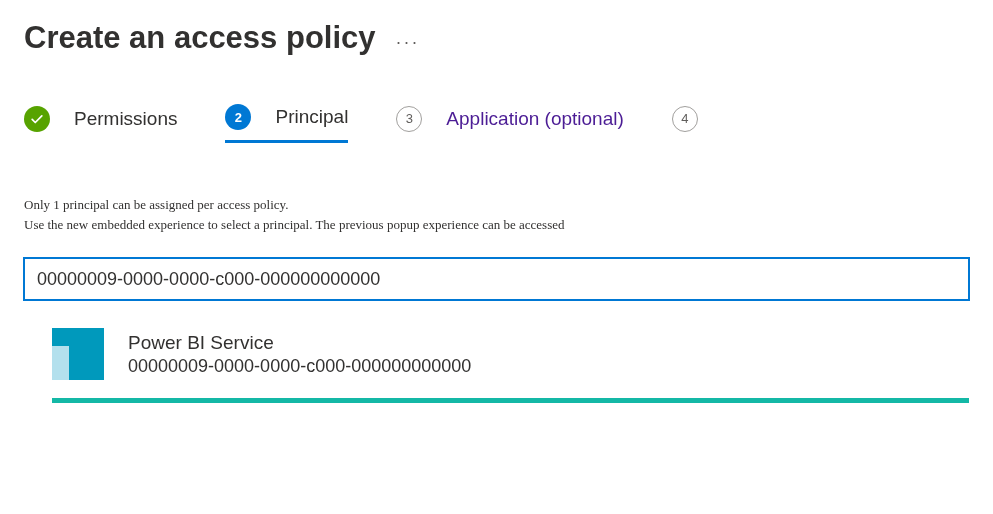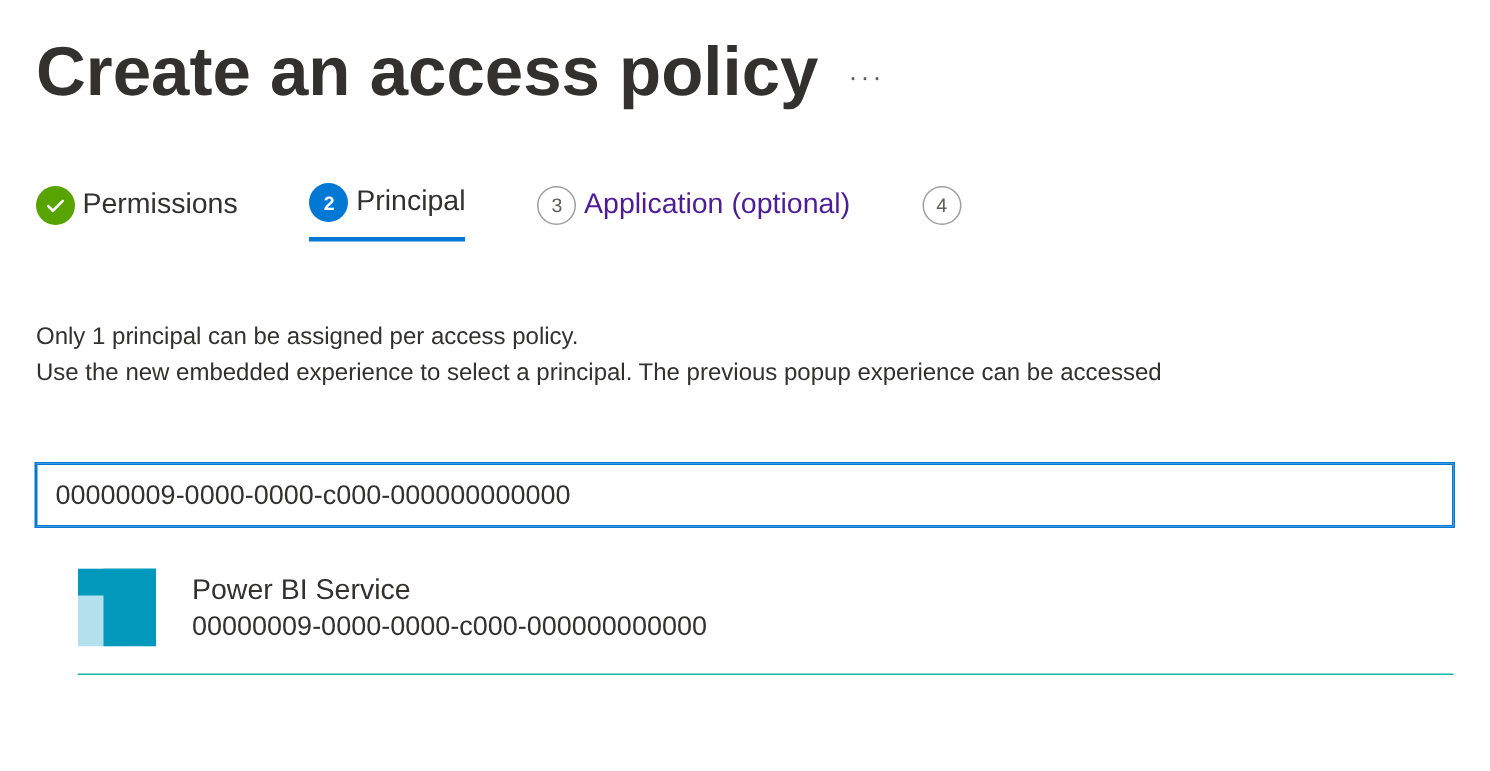--- a/index.html
+++ b/index.html
@@ -10,39 +10,39 @@
       padding: 20px 24px;
       width: 993px;
     }
     .header {
       display: flex;
       align-items: center;
       gap: 20px;
       margin-bottom: 48px;
     }
     .page-title {
-      font-size: 46px;
+      font-size: 31px;
       font-weight: 600;
       color: #323130;
     }
     .more-dots {
       font-size: 18px;
       color: #605e5c;
       letter-spacing: 2px;
       padding-top: 8px;
     }
     .wizard-tabs {
       display: flex;
       gap: 48px;
       margin-bottom: 52px;
     }
     .wizard-tab {
       display: flex;
       align-items: center;
-      gap: 5px;
+      gap: 24px;
       padding-bottom: 10px;
       cursor: pointer;
     }
     .wizard-tab.active {
       border-bottom: 3px solid #0078d4;
     }
     .step-badge {
       width: 26px;
       height: 26px;
       border-radius: 50%;
@@ -70,45 +70,46 @@
       font-size: 19px;
       color: #323130;
     }
     .wizard-tab.active .tab-label {
       font-weight: 400;
     }
     .wizard-tab.pending .tab-label {
       color: #4c1d95;
     }
     .description {
-      font-size: 16px;
+      font-size: 13px;
       line-height: 1.5;
       color: #323130;
-      margin-bottom: 48px;
+      margin-bottom: 24px;
+      font-family: Liberation Serif, serif;
     }
     .search-input {
       width: 100%;
       height: 42px;
       border: 1px solid #0078d4;
       outline: 1px solid #0078d4;
       padding: 0 12px;
       font-size: 18px;
       font-family: inherit;
       color: #323130;
     }
     .result-list {
       margin-top: 28px;
       padding-left: 28px;
     }
     .result-item {
       display: flex;
       align-items: center;
       gap: 24px;
       padding-bottom: 18px;
-      border-bottom: 1px solid #14b8a6;
+      border-bottom: 5px solid #14b8a6;
       cursor: pointer;
     }
     .app-icon {
       width: 52px;
       height: 52px;
       flex-shrink: 0;
     }
     .result-text { }
     .result-name {
       font-size: 19px;

